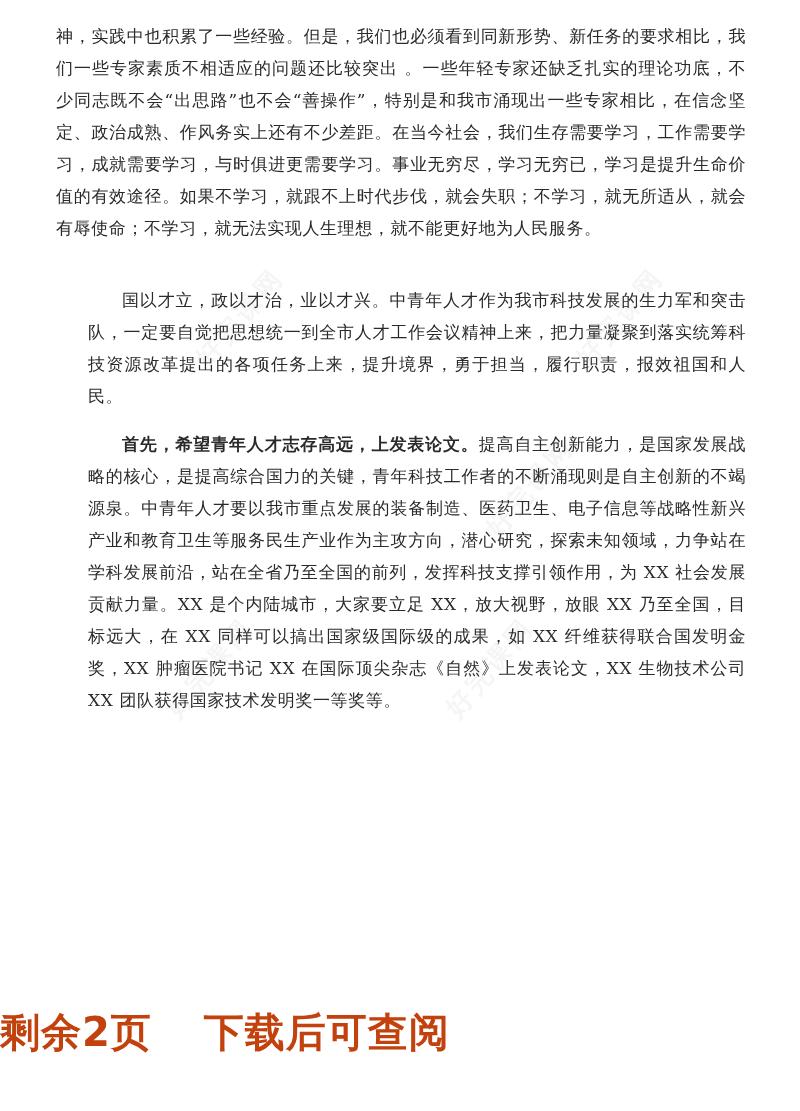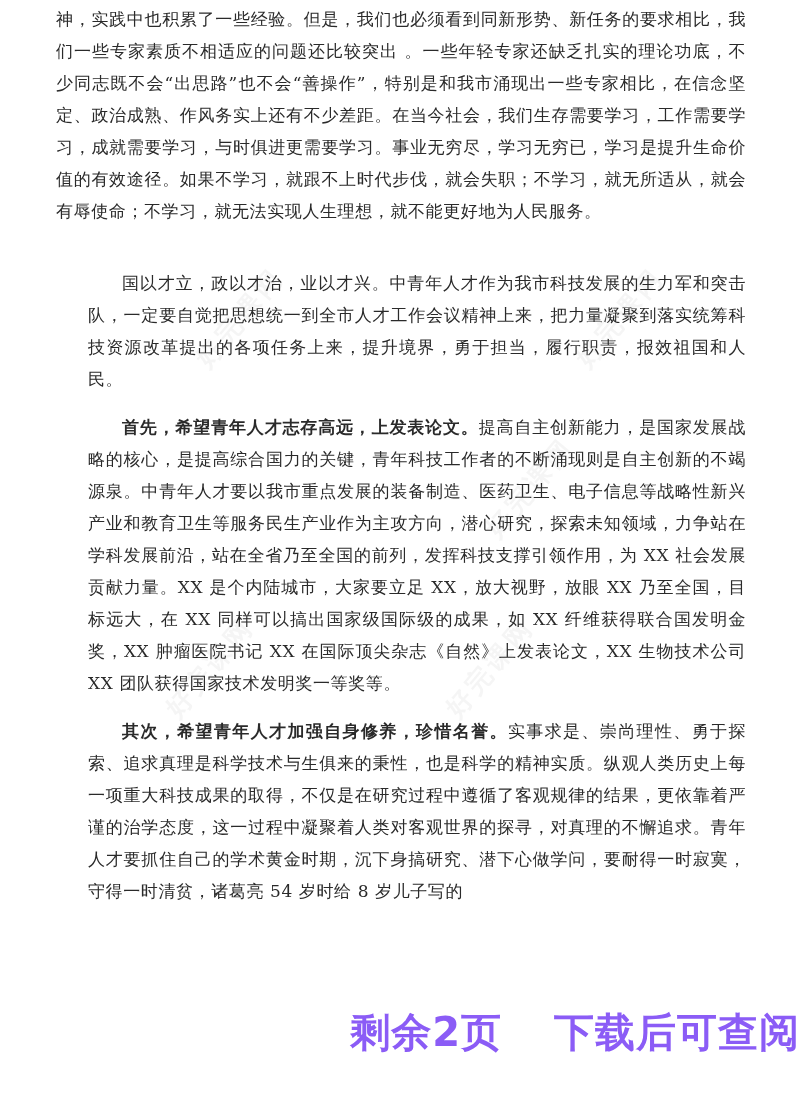--- a/index.html
+++ b/index.html
@@ -6,46 +6,45 @@
   body{width:800px;height:1111px;position:relative;overflow:hidden;
        font-family:"DejaVu Serif","Liberation Serif",serif;color:#2a2a2a;}
   .page{position:absolute;left:0;top:0;width:800px;height:1111px;}
   .body-text{position:absolute;left:56px;top:0;width:690px;}
   .p{font-size:17px;line-height:32px;margin:0;text-align:justify;text-align-last:left;letter-spacing:0.6px;}
   .indent{text-indent:2em;margin-left:32px;}
   .heading{font-size:17px;font-weight:bold;line-height:32px;margin:0;text-indent:2em;letter-spacing:0.6px;}
   .bold{font-weight:bold;}
   .wm{position:absolute;font-size:26px;color:rgba(120,120,120,0.07);transform:rotate(-50deg);
       font-family:"DejaVu Sans",sans-serif;font-weight:bold;letter-spacing:4px;white-space:nowrap;pointer-events:none;}
-  .banner{position:absolute;left:0;top:1005px;width:800px;text-align:right;
-          font-family:"DejaVu Sans","Liberation Sans",sans-serif;font-weight:bold;font-size:40px;color:#8b5cf6;letter-spacing:1px;}
+  .banner{position:absolute;left:0;top:1005px;width:800px;text-align:left;
+          font-family:"DejaVu Sans","Liberation Sans",sans-serif;font-weight:bold;font-size:40px;color:#c2410c;letter-spacing:1px;}
   .banner .sp{display:inline-block;width:52px;}
 </style>
 </head>
 <body>
 
 <div class="page">
 
   <div class="wm" style="left:180px;top:300px;">好完课网</div>
   <div class="wm" style="left:560px;top:300px;">好完课网</div>
   <div class="wm" style="left:150px;top:650px;">好完课网</div>
   <div class="wm" style="left:470px;top:470px;">好完课网</div>
   <div class="wm" style="left:430px;top:650px;">好完课网</div>
 
   <div class="body-text">
-    <p class="p" style="margin-top:3px;">神，实践中也积累了一些经验。但是，我们也必须看到同新形势、新任务的要求相比，我们一些专家素质不相适应的问题还比较突出 。一些年轻专家还缺乏扎实的理论功底，不少同志既不会“出思路”也不会“善操作”，特别是和我市涌现出一些专家相比，在信念坚定、政治成熟、作风务实上还有不少差距。在当今社会，我们生存需要学习，工作需要学习，成就需要学习，与时俱进更需要学习。事业无穷尽，学习无穷已，学习是提升生命价值的有效途径。如果不学习，就跟不上时代步伐，就会失职；不学习，就无所适从，就会有辱使命；不学习，就无法实现人生理想，就不能更好地为人民服务。</p>
+    <p class="p" style="margin-top:20px;">神，实践中也积累了一些经验。但是，我们也必须看到同新形势、新任务的要求相比，我们一些专家素质不相适应的问题还比较突出 。一些年轻专家还缺乏扎实的理论功底，不少同志既不会“出思路”也不会“善操作”，特别是和我市涌现出一些专家相比，在信念坚定、政治成熟、作风务实上还有不少差距。在当今社会，我们生存需要学习，工作需要学习，成就需要学习，与时俱进更需要学习。事业无穷尽，学习无穷已，学习是提升生命价值的有效途径。如果不学习，就跟不上时代步伐，就会失职；不学习，就无所适从，就会有辱使命；不学习，就无法实现人生理想，就不能更好地为人民服务。</p>
 
     <div style="height:22px;"></div>
 
     <div style="height:18px;"></div>
     <p class="p indent">国以才立，政以才治，业以才兴。中青年人才作为我市科技发展的生力军和突击队，一定要自觉把思想统一到全市人才工作会议精神上来，把力量凝聚到落实统筹科技资源改革提出的各项任务上来，提升境界，勇于担当，履行职责，报效祖国和人民。</p>
 
     <div style="height:16px;"></div>
     <p class="p indent"><span class="bold">首先，希望青年人才志存高远，上发表论文。</span><span>提高自主创新能力，是国家发展战略的核心，是提高综合国力的关键，青年科技工作者的不断涌现则是自主创新的不竭源泉。中青年人才要以我市重点发展的装备制造、医药卫生、电子信息等战略性新兴产业和教育卫生等服务民生产业作为主攻方向，潜心研究，探索未知领域，力争站在学科发展前沿，站在全省乃至全国的前列，发挥科技支撑引领作用，为 XX 社会发展贡献力量。XX 是个内陆城市，大家要立足 XX，放大视野，放眼 XX 乃至全国，目标远大，在 XX 同样可以搞出国家级国际级的成果，如 XX 纤维获得联合国发明金奖，XX 肿瘤医院书记 XX 在国际顶尖杂志《自然》上发表论文，XX 生物技术公司 XX 团队获得国家技术发明奖一等奖等。</span></p>
 
     <div style="height:16px;"></div>
-    <p class="p indent"><span class="bold">其次，希望青年人才加强自身修养，珍惜名誉。</span><span>实事求是、崇尚理性、勇于探索、追求真理是科学技术与生俱来的秉性，也是科学的精神实质。纵观人类历史上每一项重大科技成果的取得，不仅是在研究过程中遵循了客观规律的结果，更依靠着严谨的治学态度，这一过程中凝聚着人类对客观世界的探寻，对真理的不懈追求。青年人才要抓住自己的学术黄金时期，沉下身搞研究、潜下心做学问，要耐得一时寂寞，守得一时清贫，诸葛亮 54 岁时给 8 岁儿子写的</span></p>
   </div>
 
   <div class="banner">
     <span>剩余2页</span><span class="sp"></span><span>下载后可查阅</span>
   </div>
 </div>
 
 </body></html>

